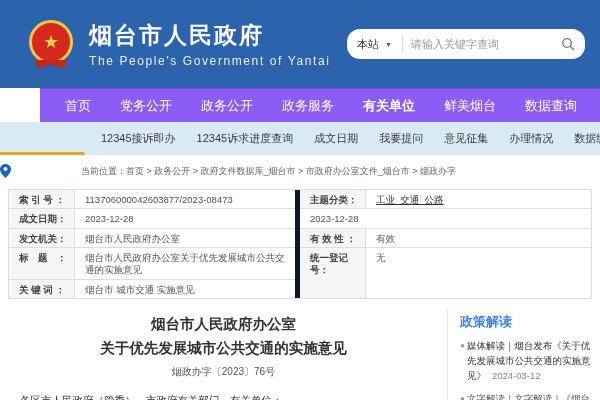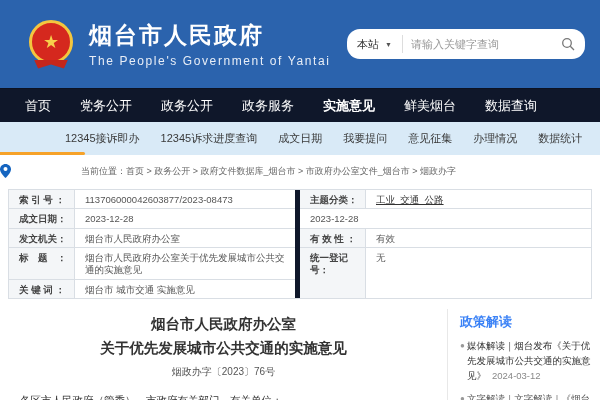--- a/index.html
+++ b/index.html
@@ -46,30 +46,30 @@
   .search-divider { width: 1px; height: 18px; background: #ddd; }
   .search-input {
     flex: 1; border: none; outline: none; font-size: 11px; color: #333;
     padding: 0 8px; font-family: inherit; min-width: 0;
   }
   .search-input::placeholder { color: #999; }
   .search-btn { padding: 0 10px; display: flex; align-items: center; cursor: pointer; }
 
   
   .navbar {
-    height: 34px; background: #0f172a; border-top: 1px solid rgba(0,0,0,0.18);
-    display: flex; align-items: center; padding-left: 25px; gap: 29px;
+    height: 34px; background: #8b5cf6; border-top: 1px solid rgba(0,0,0,0.18);
+    display: flex; align-items: center; padding-left: 25px; gap: 29px; margin-left: 40px;
   }
   .nav-item { color: #fff; font-size: 13px; cursor: pointer; white-space: nowrap; }
   .nav-item.active { font-weight: bold; }
 
   
   .subnav {
     height: 33px; background: #d9eaf7; position: relative;
-    display: flex; align-items: center; padding-left: 65px; gap: 21px;
+    display: flex; align-items: center; padding-left: 101px; gap: 21px;
   }
   .subnav-item { color: #3a3a3a; font-size: 11px; cursor: pointer; white-space: nowrap; }
   .accent-bar {
     position: absolute; left: 0; bottom: 0; width: 85px; height: 3px;
     background: #f6a229; border-radius: 0 3px 3px 0;
   }
 
   
   .breadcrumb-row {
     height: 32px; display: flex; align-items: center; 
@@ -146,21 +146,21 @@
         </svg>
       </div>
     </div>
   </div>
 
   <div class="navbar">
     <div class="nav-item">首页</div>
     <div class="nav-item">党务公开</div>
     <div class="nav-item">政务公开</div>
     <div class="nav-item">政务服务</div>
-    <div class="nav-item active">实施意见</div>
+    <div class="nav-item active">有关单位</div>
     <div class="nav-item">鲜美烟台</div>
     <div class="nav-item">数据查询</div>
   </div>
 
   <div class="subnav">
     <div class="subnav-item">12345接诉即办</div>
     <div class="subnav-item">12345诉求进度查询</div>
     <div class="subnav-item">成文日期</div>
     <div class="subnav-item">我要提问</div>
     <div class="subnav-item">意见征集</div>

